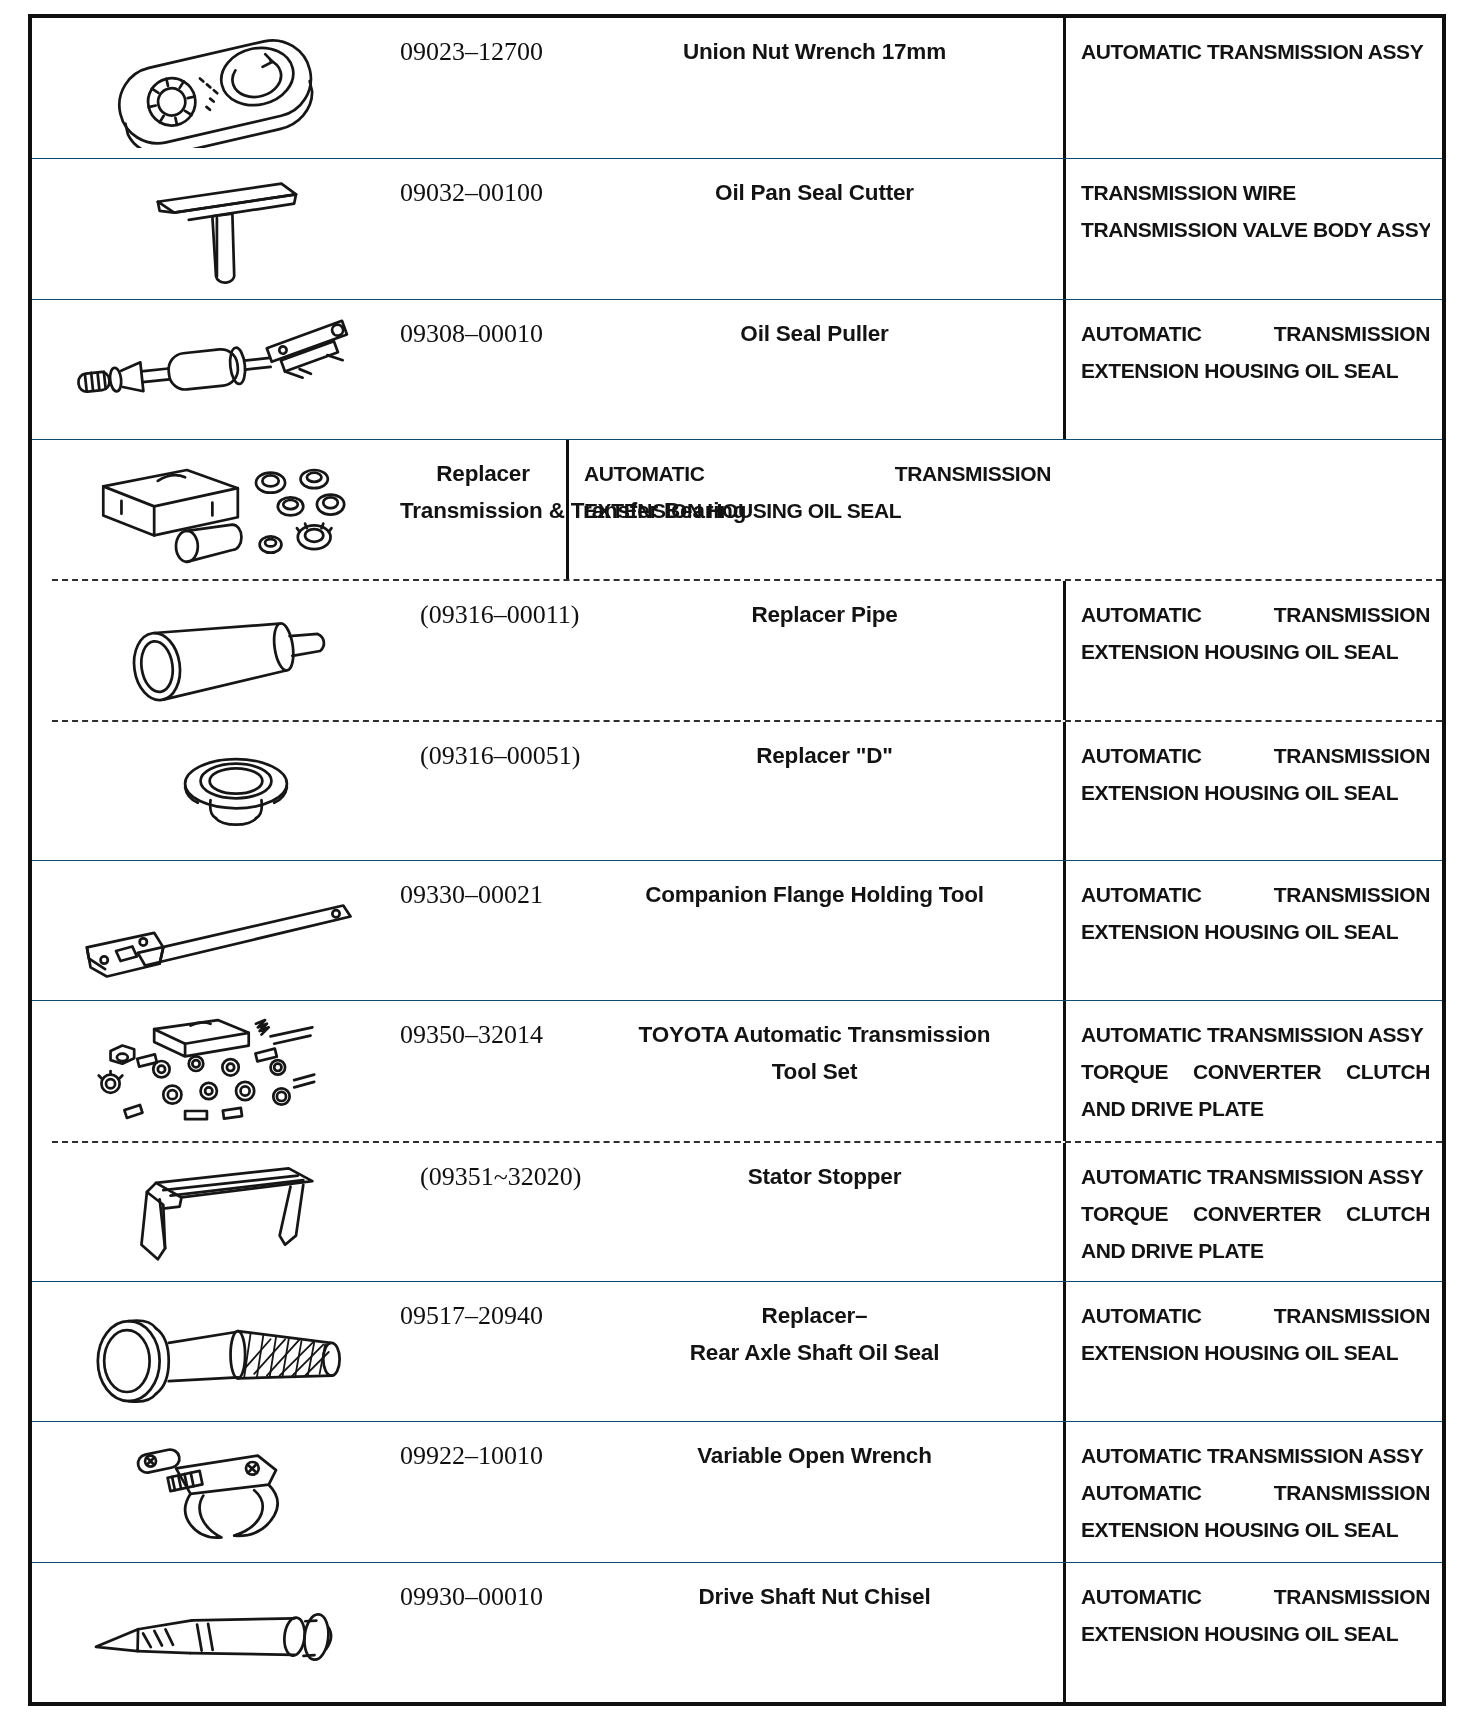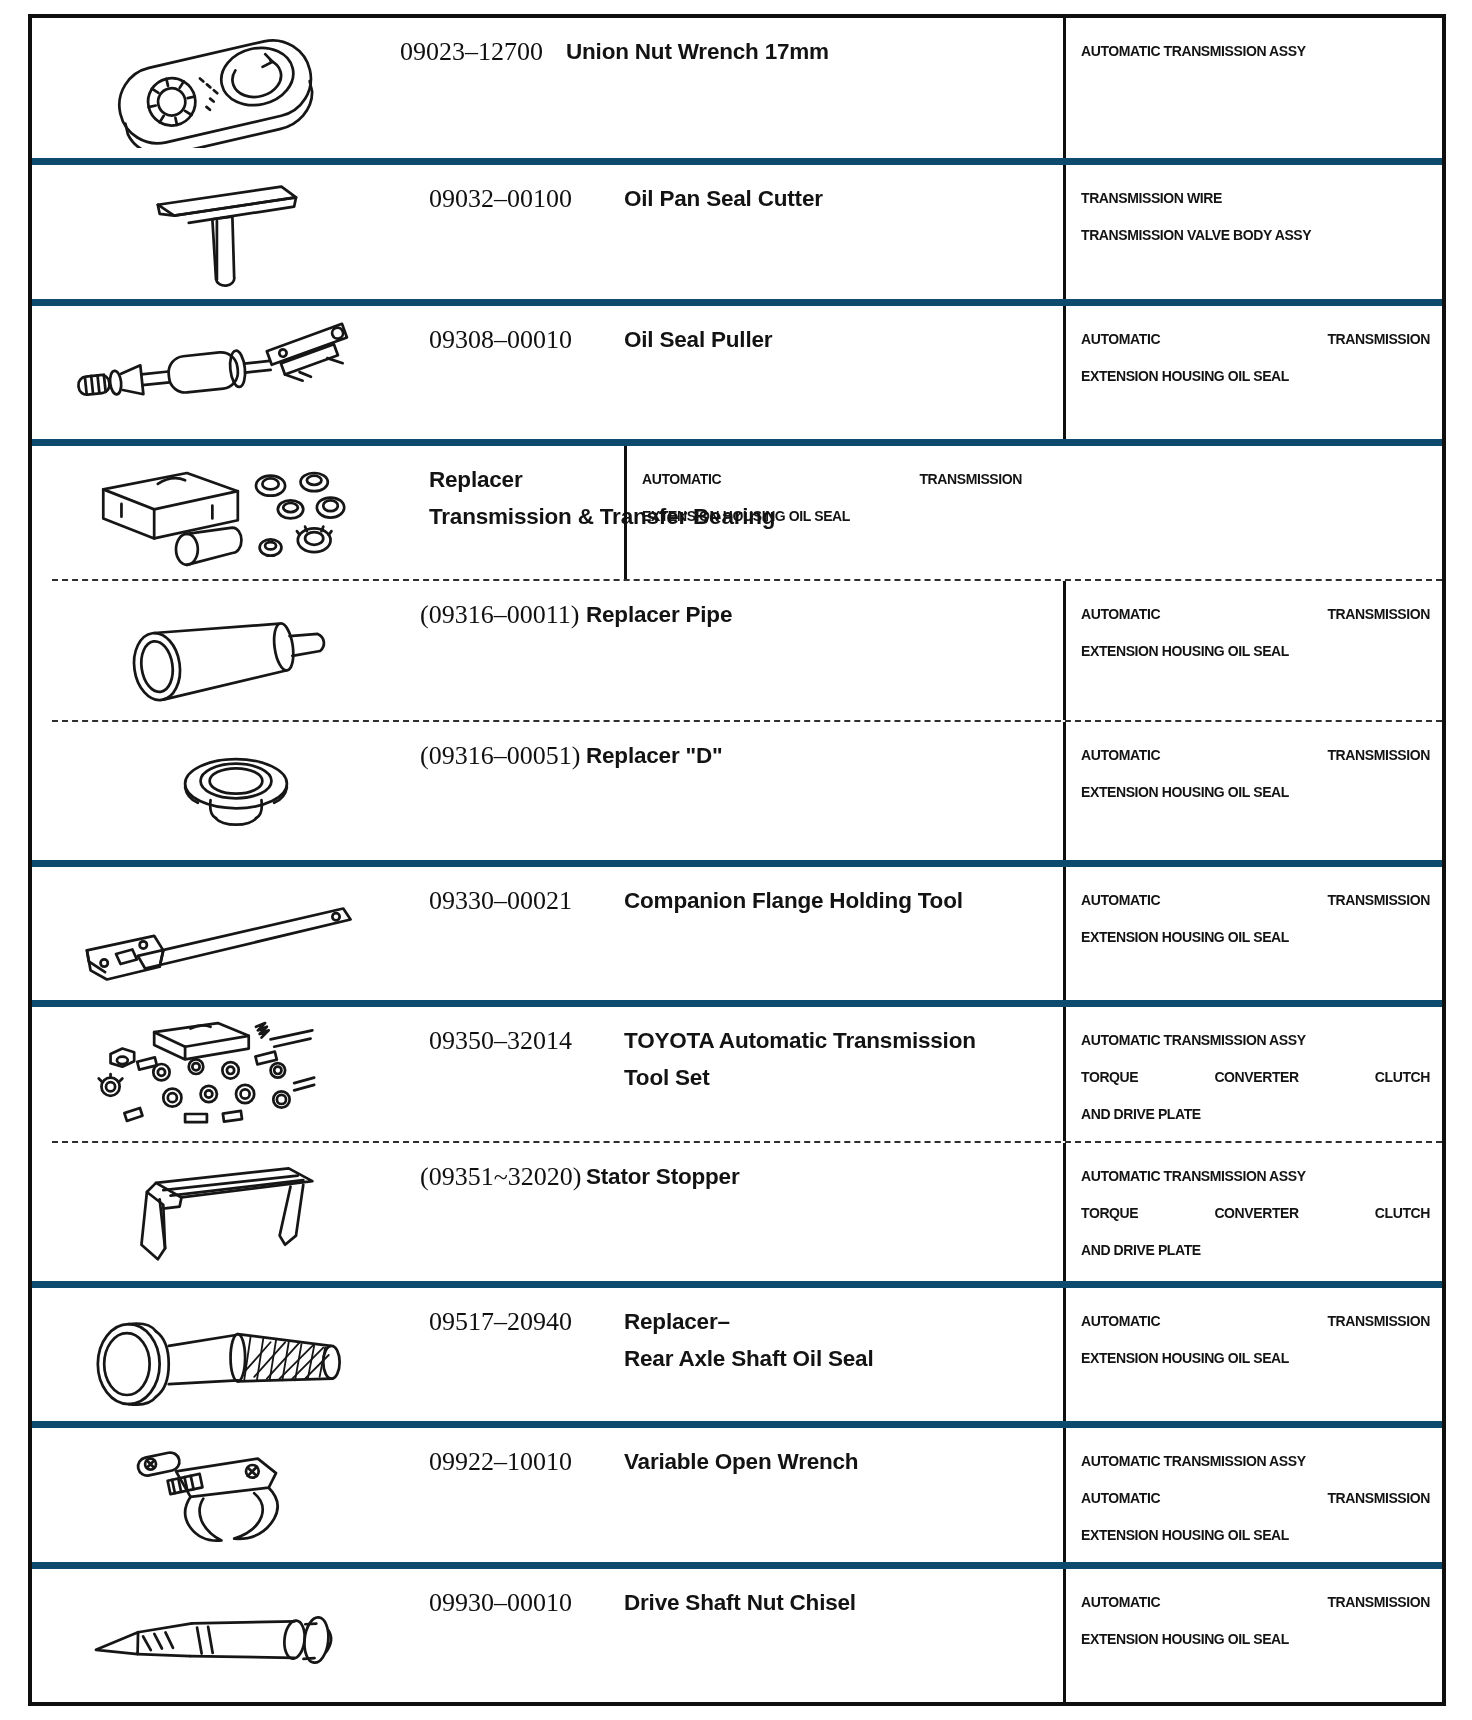--- a/index.html
+++ b/index.html
@@ -10,37 +10,37 @@
   .sst-table{
     position:absolute;left:28px;top:14px;width:1418px;height:1692px;
     border:4px solid #0f0f0f;box-sizing:border-box;
     display:grid;grid-template-rows:repeat(12,1fr);
     background:#ffffff;
   }
   .row{
     display:grid;grid-template-columns:368px 166px 1fr 379px;
     box-sizing:border-box;min-height:0;
   }
-  .row.sep-solid{border-top:7px solid #0c4a6e;gap:29px;}
+  .row.sep-solid{border-top:1px solid #0c4a6e;}
   .row.sep-dashed{border-top:2px dashed #2e2e2e;margin-left:20px;}
   .cell{min-width:0;min-height:0;box-sizing:border-box;}
   .illus{display:flex;align-items:center;justify-content:center;padding:4px 8px;}
   .illus svg{width:330px;height:120px;display:block;}
   .num{
     font-family:"Liberation Serif",serif;font-size:26px;line-height:30px;
     padding-top:19px;white-space:nowrap;color:#101010;
   }
   .name{
     font-family:"Liberation Sans",sans-serif;font-weight:700;font-size:22.5px;
-    line-height:37px;padding-top:15px;letter-spacing:-0.2px;white-space:nowrap;color:#131313;
+    line-height:37px;padding-top:15px;letter-spacing:-0.2px;white-space:nowrap;color:#131313;text-align:center;
   }
   .app{
     border-left:3px solid #0f0f0f;
     padding:15px 12px 8px 15px;
-    font-family:"Liberation Sans",sans-serif;font-weight:700;font-size:14px;
+    font-family:"Liberation Sans",sans-serif;font-weight:700;font-size:21px;
     line-height:37px;letter-spacing:-0.4px;color:#131313;
   }
   .app-line{white-space:nowrap;overflow:hidden;}
   .app-line.spread{display:flex;justify-content:space-between;white-space:normal;}
 </style>
 </head>
 <body>
 
 <div class="page">
   <div class="sst-table" id="sst-table">

